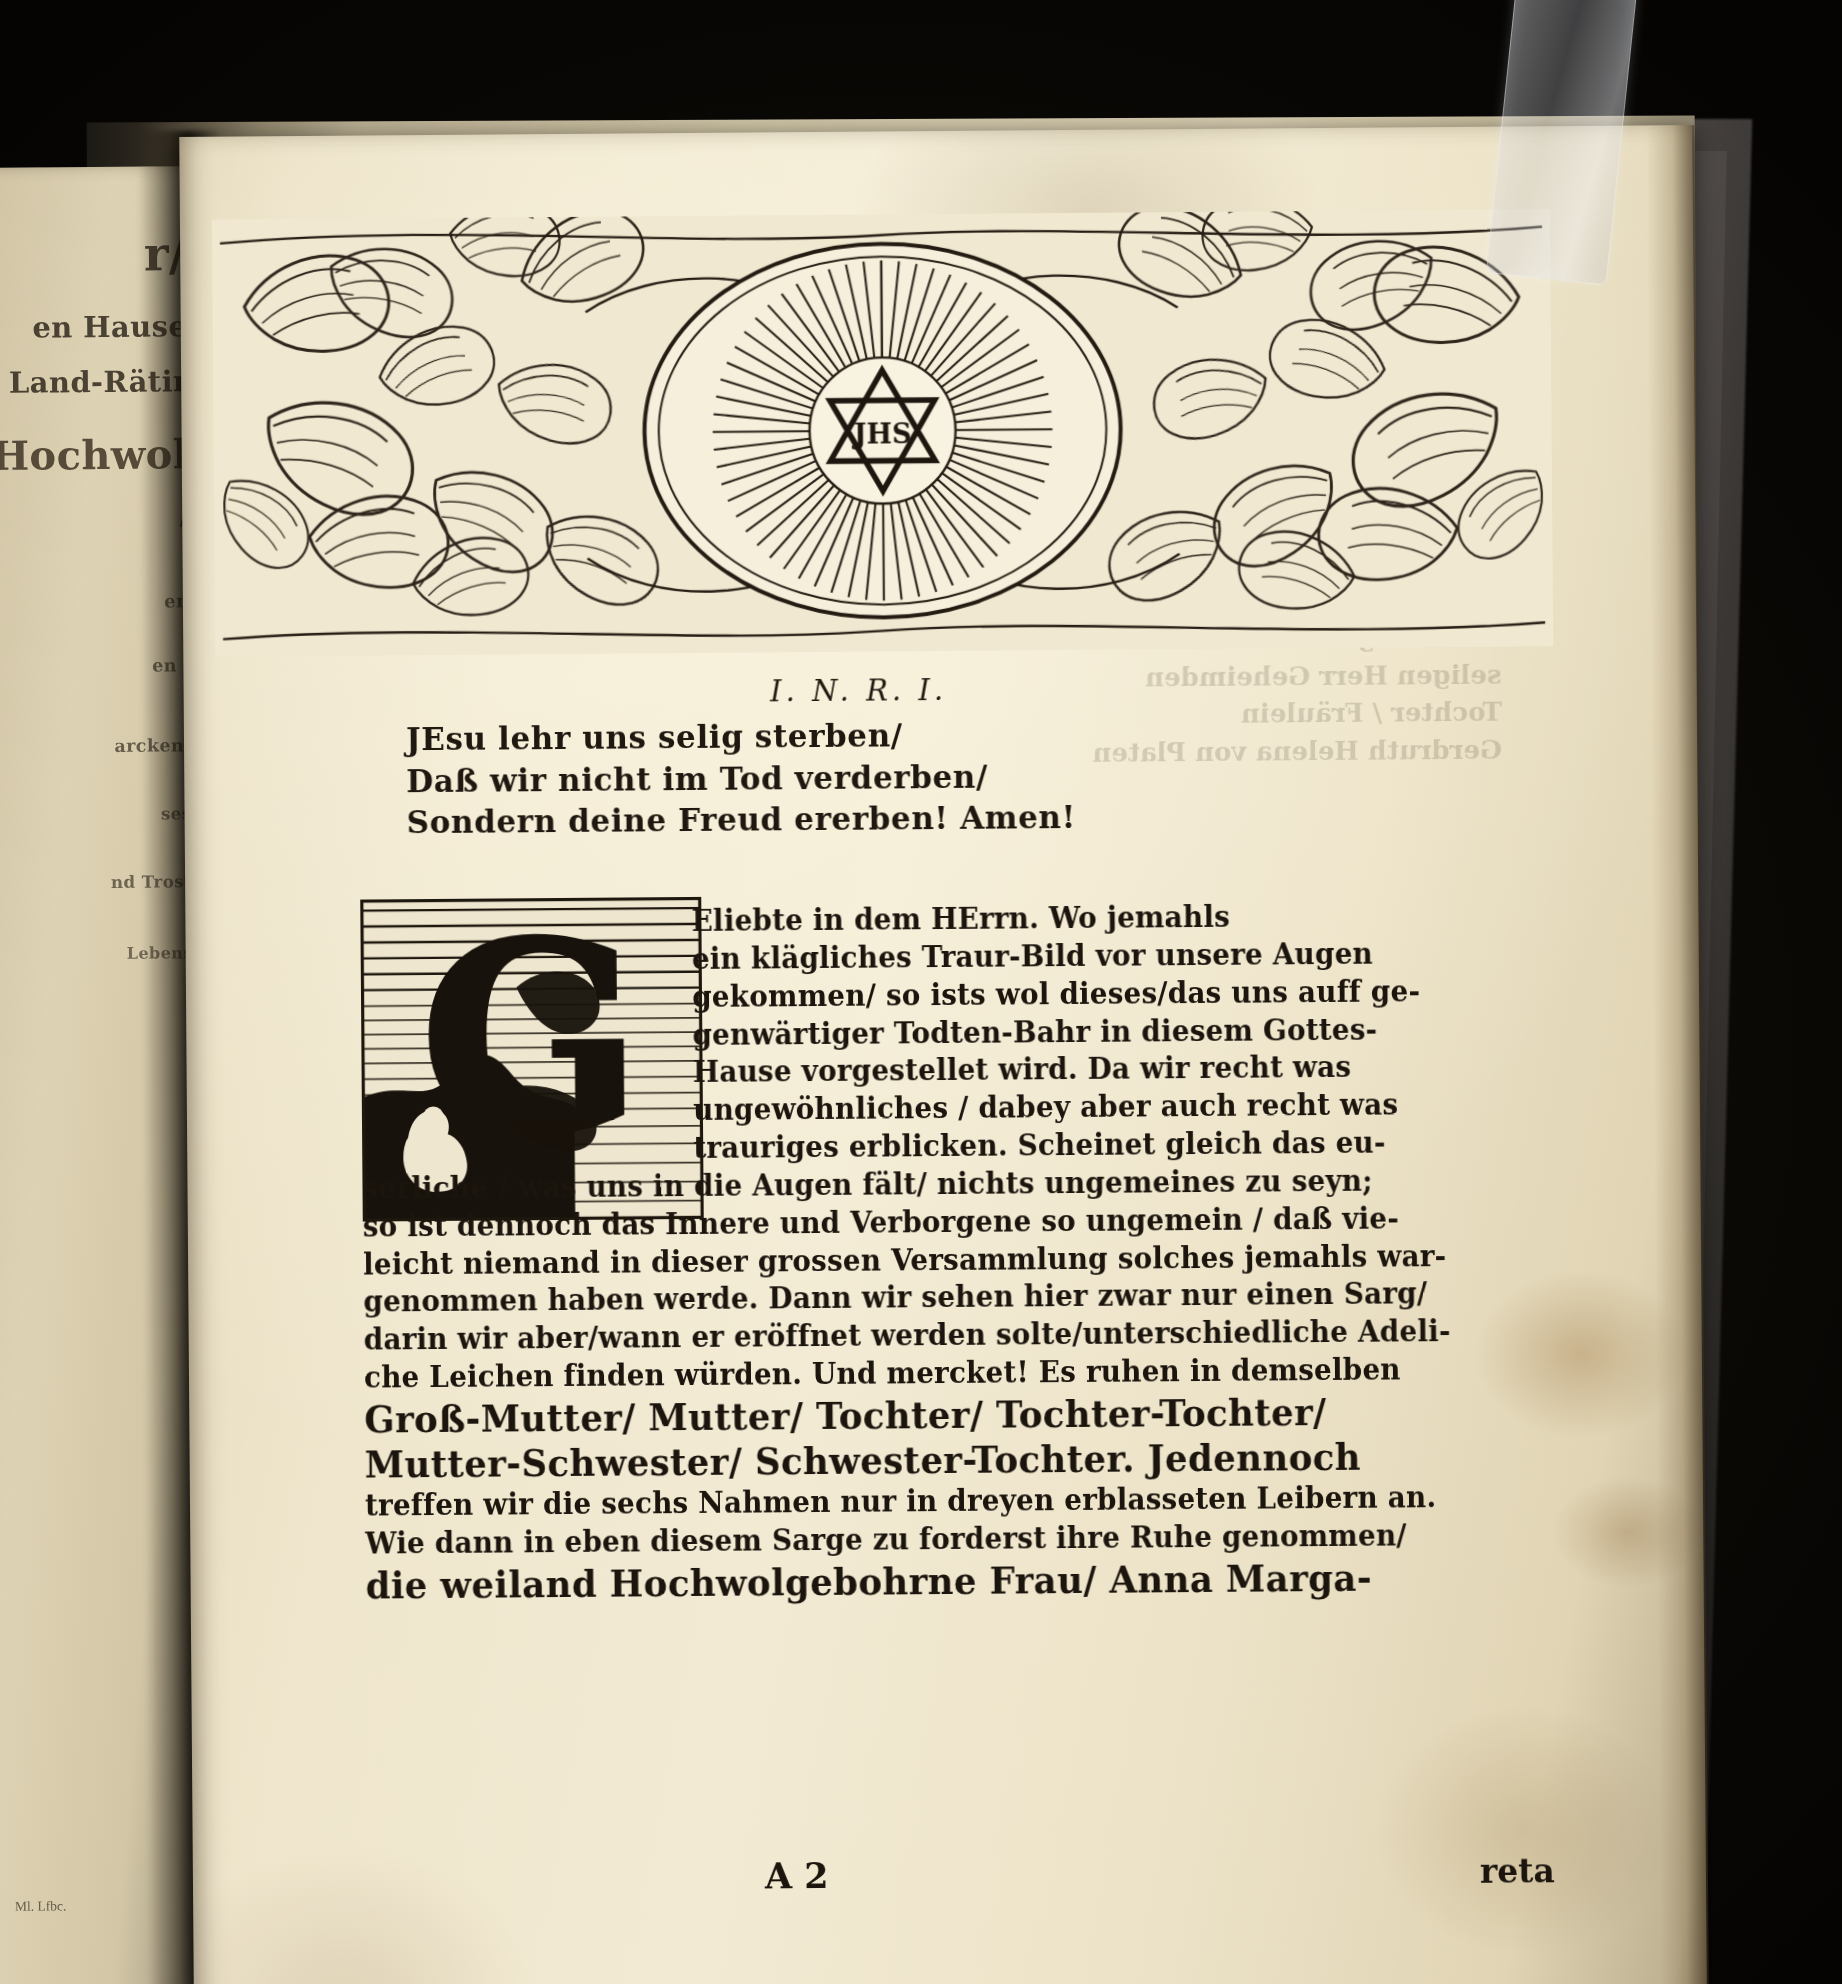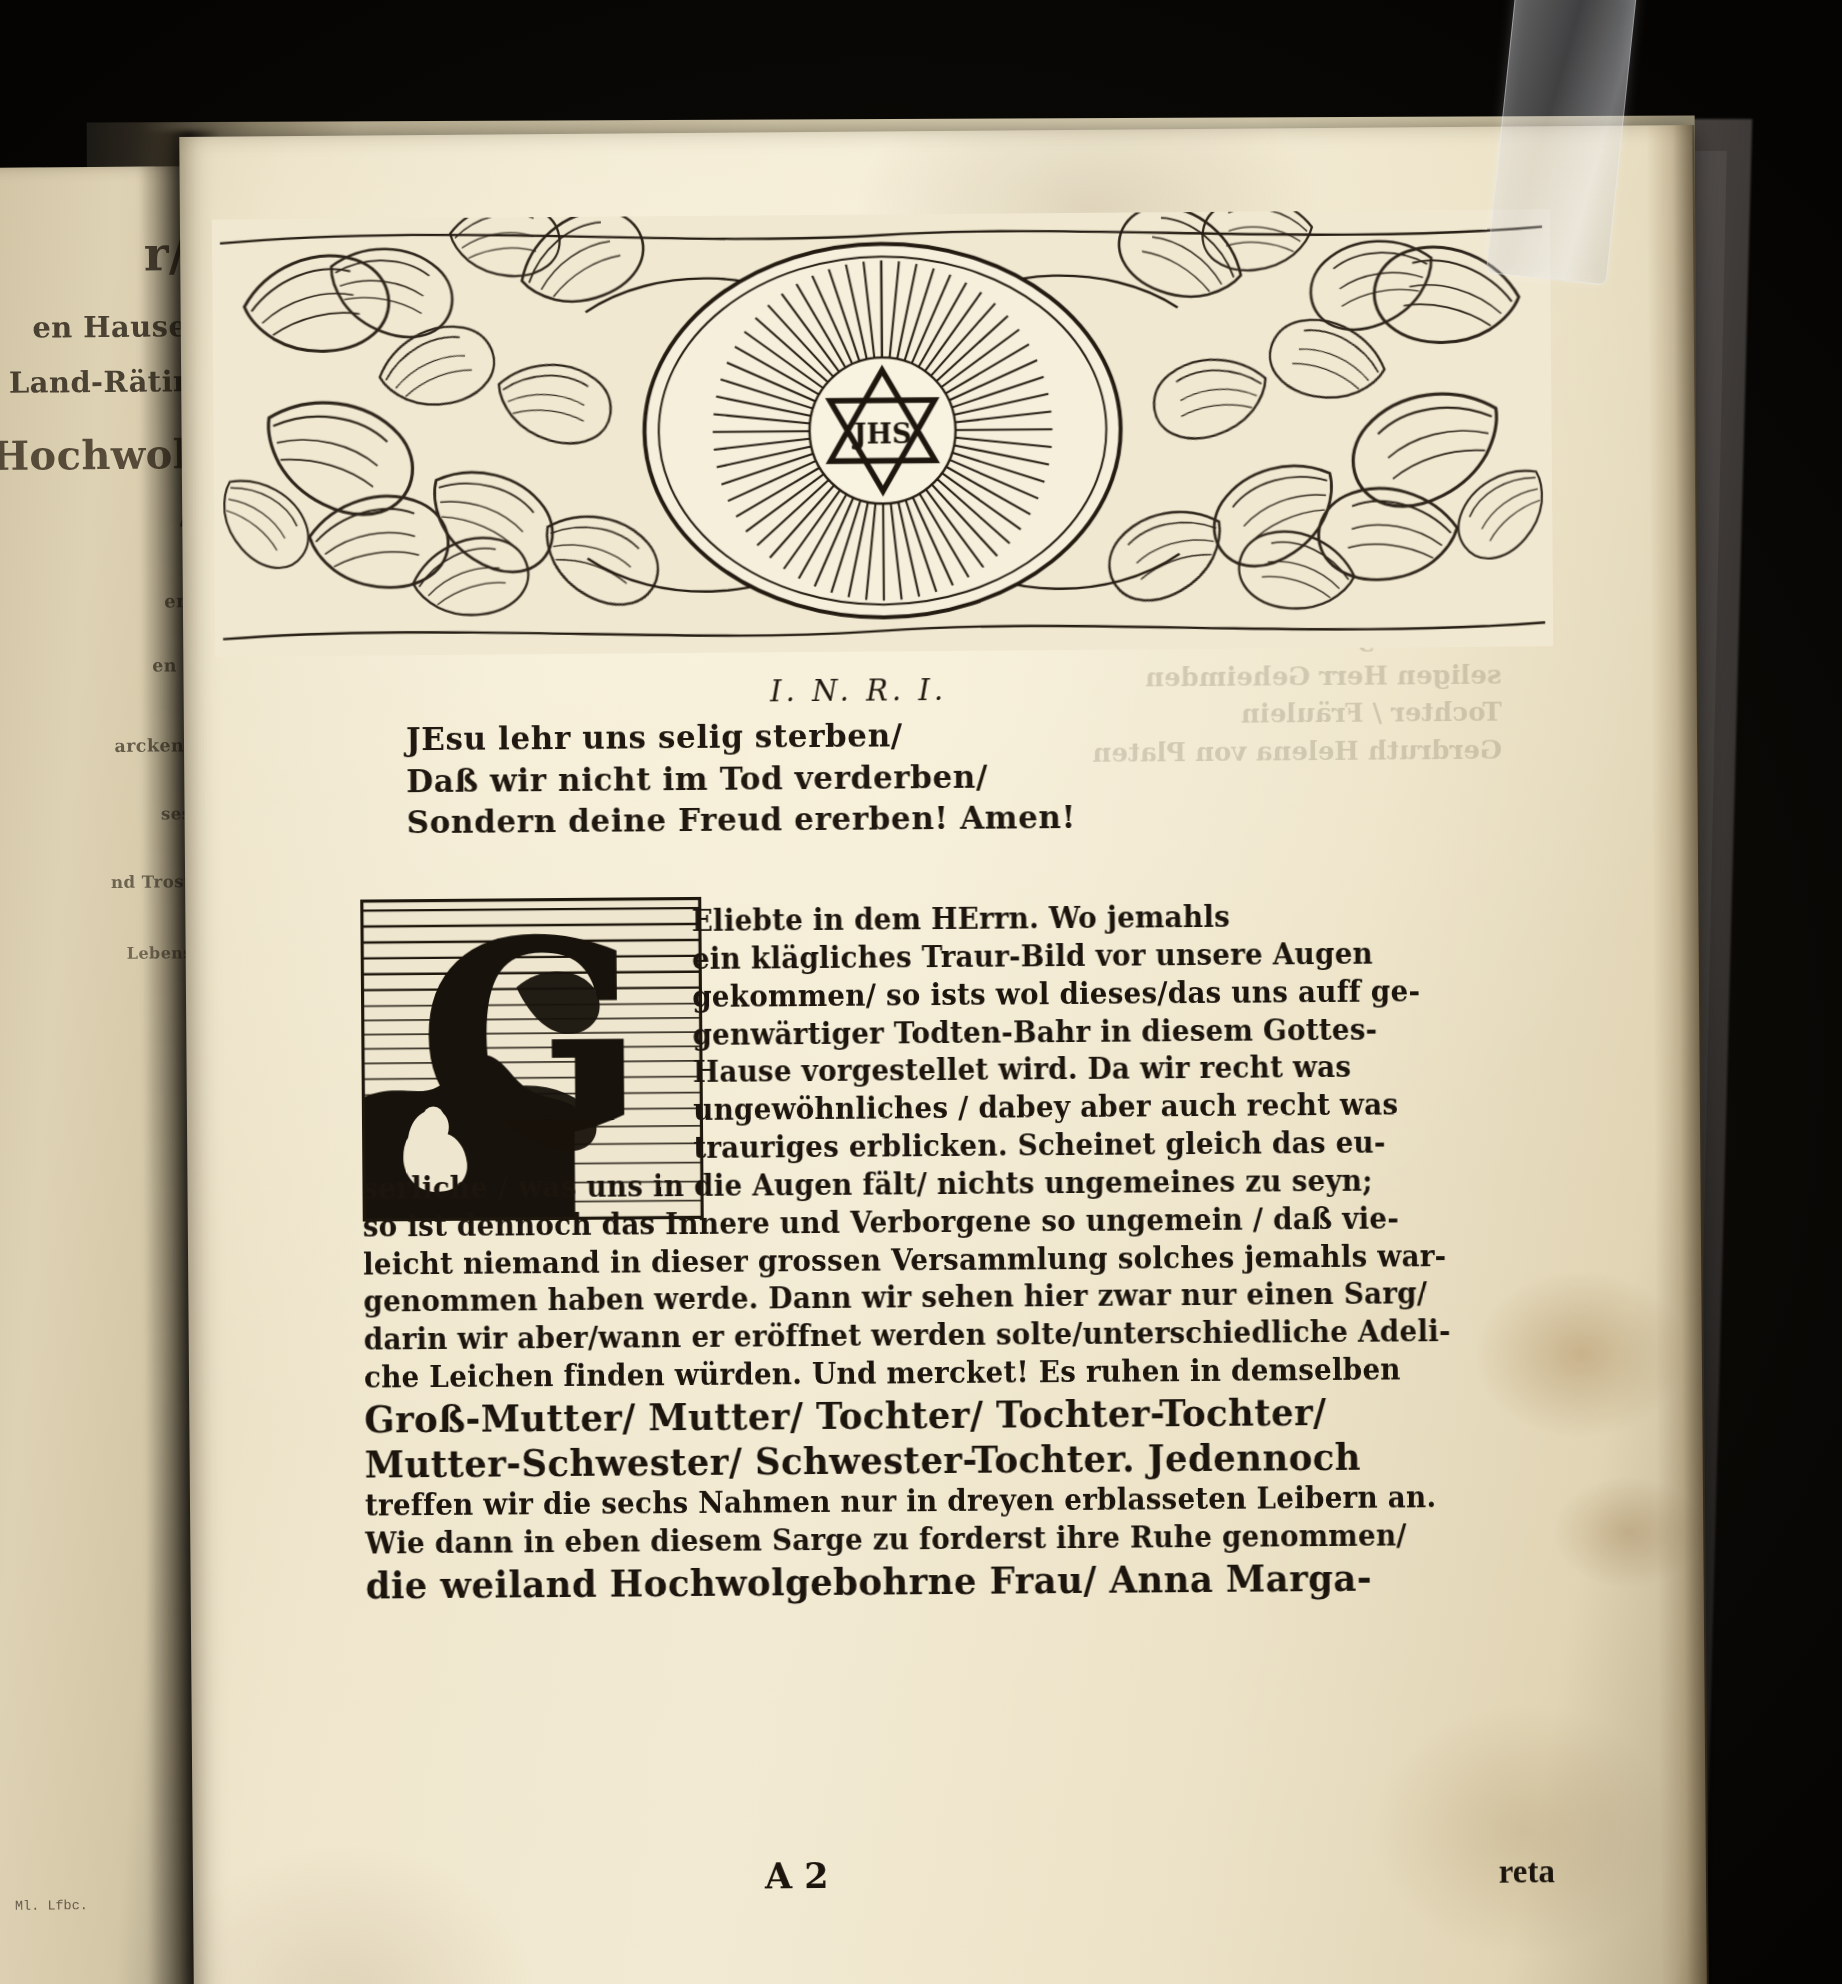--- a/index.html
+++ b/index.html
@@ -244,21 +244,21 @@
     top: 1723px;
     width: 1187px;
     display: flex;
     justify-content: space-between;
     align-items: baseline;
     font-family: "DejaVu Serif", serif;
     font-weight: bold;
     color: #1b150e;
   }
   #signature { font-size: 35px; margin-left: 397px; }
-  #catchword { font-size: 33px; font-family: Liberation Serif, serif; }
+  #catchword { font-size: 33px; }
 
   
   #showthrough {
     position: absolute;
     left: 286px;
     top: 492px;
     width: 1032px;
     opacity: .17;
     color: #3a2f1d;
     font-family: "DejaVu Serif", serif;
@@ -278,21 +278,21 @@
   }
   #strap-top {
     left: 1501px; top: -16px;
     width: 119px; height: 294px;
     transform: rotate(6deg);
   }
 
   
   .pencil-note {
     position: absolute;
-    font-family: Liberation Mono, monospace;
+    font-family: Liberation Serif, serif;
     font-size: 13.5px;
     color: #4a4032;
     opacity: .8;
   }
 </style>
 </head>
 <body>
 
 <div id="scan-stage">
 

